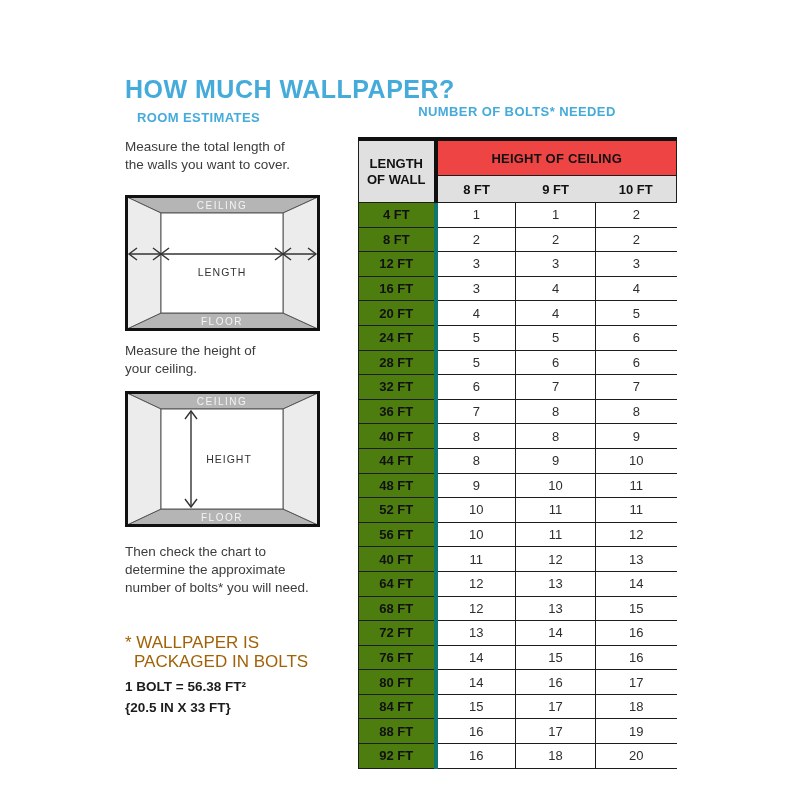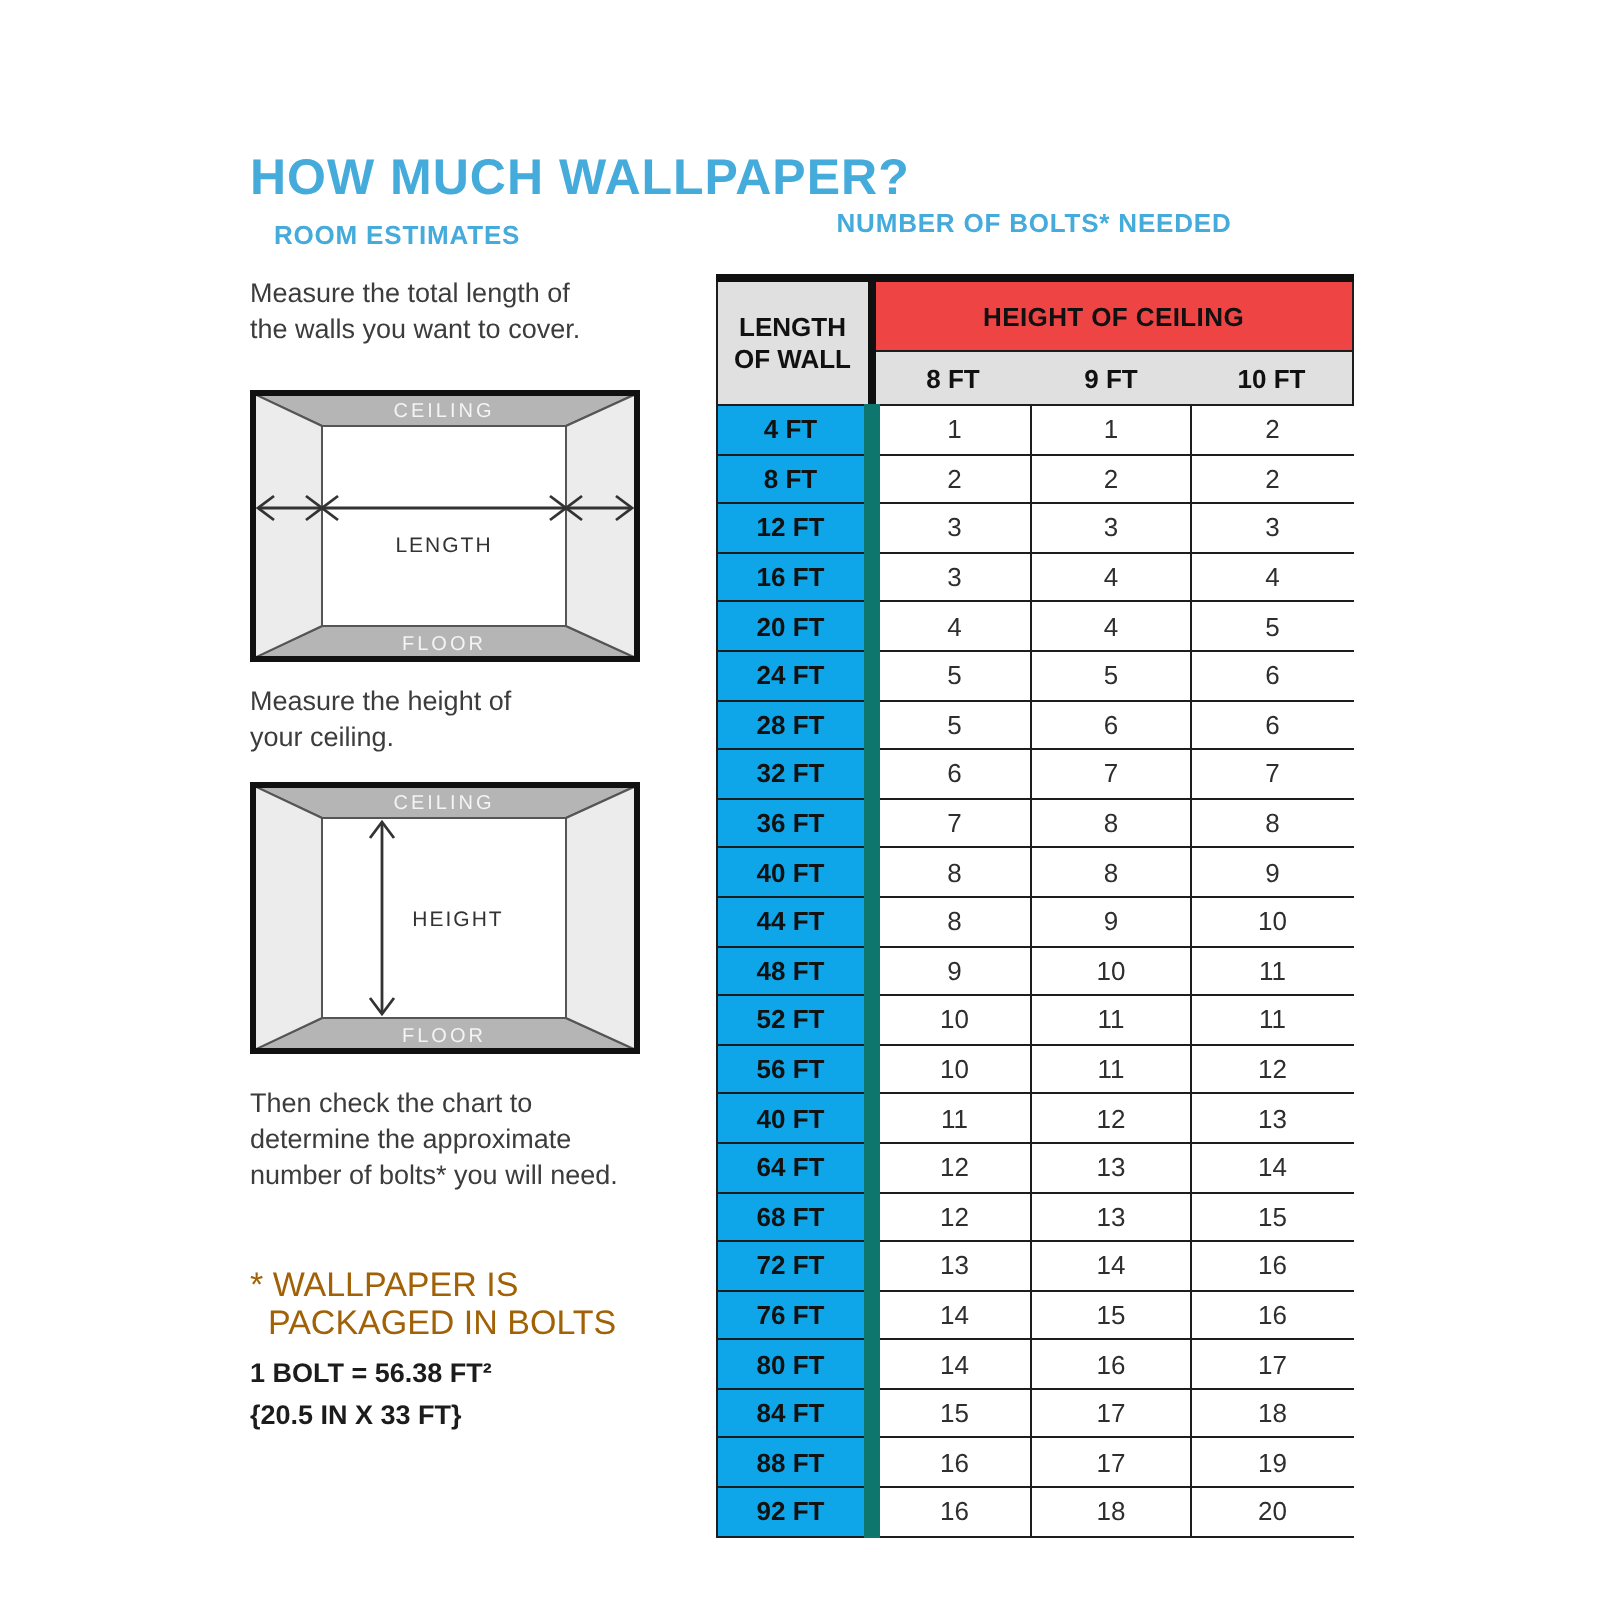--- a/index.html
+++ b/index.html
@@ -54,22 +54,22 @@
     background:#ef4444; font-weight:bold; color:#111; height:34px;
     border-right:1.5px solid #1d1d1d; border-bottom:1.5px solid #1d1d1d;
     letter-spacing:0.2px;
   }
   th.sub {
     background:#e0e0e0; font-weight:bold; color:#111; height:26px;
     border-bottom:1.5px solid #1d1d1d;
   }
   th.sub.last { border-right:1.5px solid #1d1d1d; }
   tbody th.rowlabel {
-    background:#0ea5e9; font-weight:bold; color:#111; height:23.6px;
-    border-left:1.5px solid #1d1d1d; border-right:8px solid #0f766e;
+    background:#4d7c0f; font-weight:bold; color:#111; height:23.6px;
+    border-left:1.5px solid #1d1d1d; border-right:4px solid #0f766e;
     border-bottom:1.5px solid #1d1d1d;
   }
   tbody td {
     color:#2e2e2e; border-bottom:1.5px solid #1d1d1d; border-right:1.5px solid #1d1d1d;
   }
   tbody td.lastcol { border-right:none; }
 </style>
 </head>
 <body>
 

